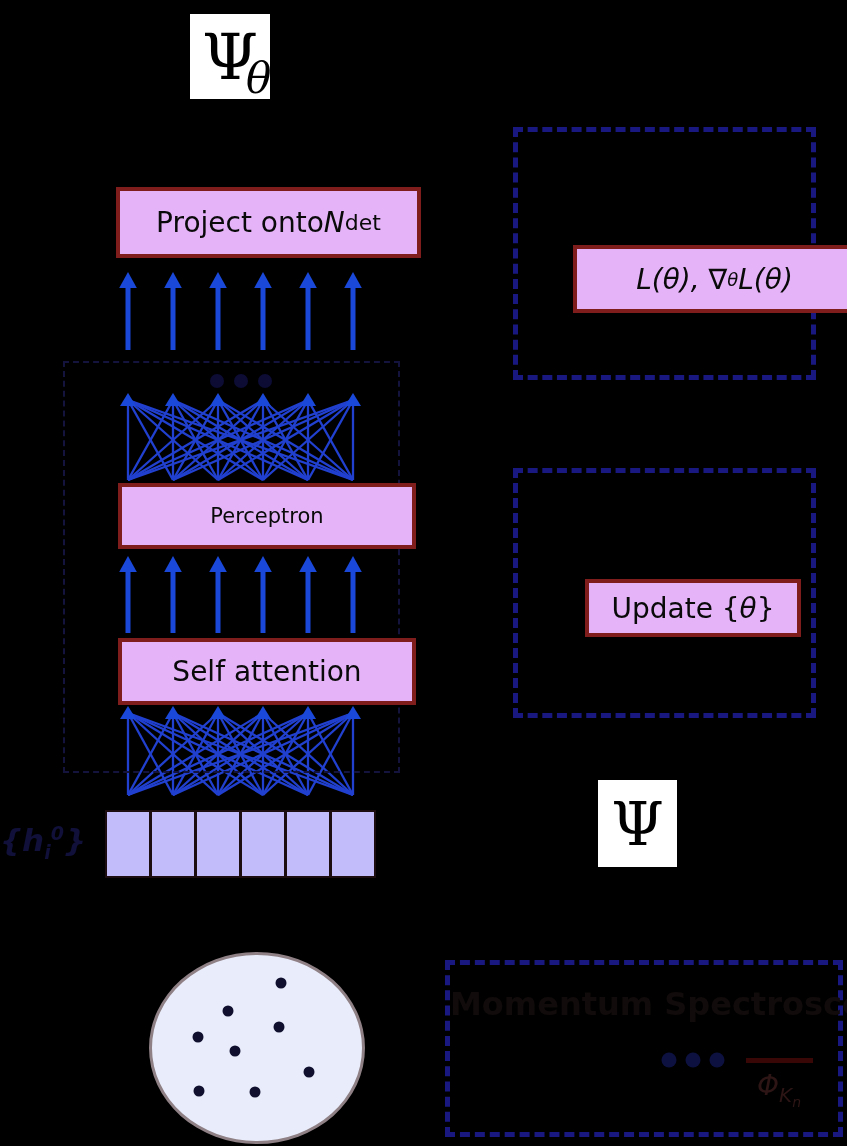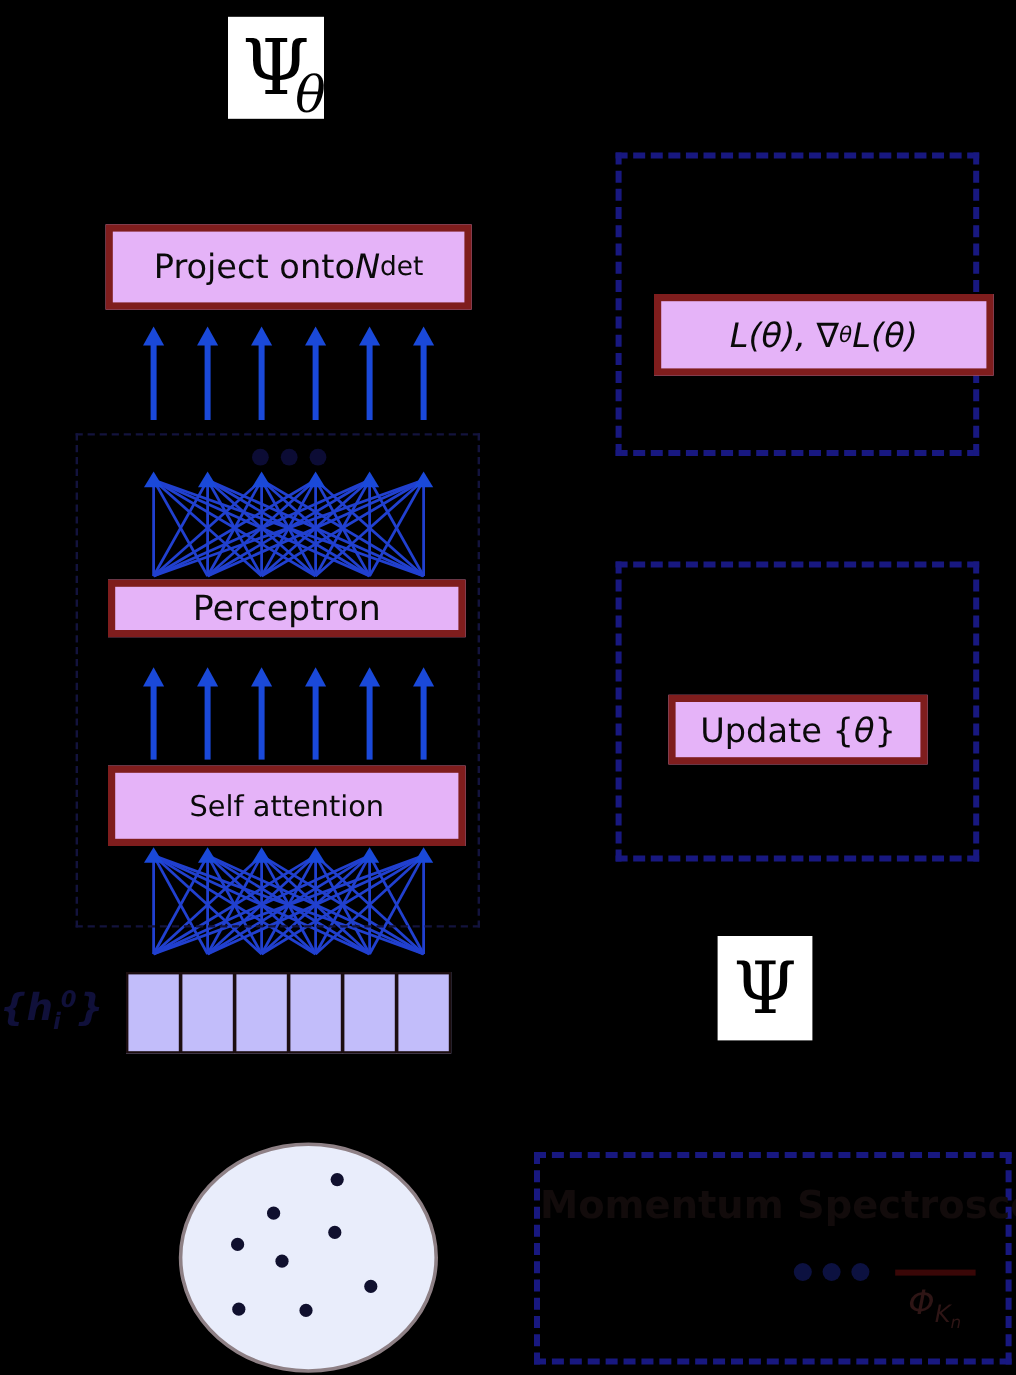--- a/index.html
+++ b/index.html
@@ -18,27 +18,28 @@
     font-family:"DejaVu Serif","Liberation Serif",serif;
   }
   .psi-theta { left:190px; top:14px; width:80px; height:85px; font-size:64px; }
   .psi-theta .sub-theta {
     position:absolute; left:56px; top:40px; font-size:42px; font-style:italic; color:#000;
   }
   .psi-plain { left:598px; top:780px; width:79px; height:87px; font-size:60px; }
 
   .pbox {
     position:absolute; background:var(--box-fill,#e5b3f8);
-    border:6px solid #7f1d1d; color:#0a0a0a;
+    border:4px solid #7f1d1d; color:#0a0a0a;
     display:flex; align-items:center; justify-content:center;
     white-space:nowrap;
+    margin-left:28px;
   }
   .project   { left:88px;  top:187px; width:305px; height:71px; font-size:28px; }
-  .perceptron{ left:90px;  top:483px; width:298px; height:48px; font-size:29px; }
-  .attention { left:90px;  top:638px; width:298px; height:67px; font-size:24px; }
+  .perceptron{ left:90px;  top:483px; width:298px; height:66px; font-size:21px; }
+  .attention { left:90px;  top:638px; width:298px; height:67px; font-size:28px; }
   .lossbox   { left:545px; top:245px; width:283px; height:68px; font-size:28px; font-style:italic; }
   .updatebox { left:557px; top:579px; width:216px; height:58px; font-size:28px;text-align:center; }
   .updatebox .theta-it { font-style:italic; }
   .mvar { font-style:italic; }
   .project sub { font-size:22px; font-style:normal; }
   .lossbox sub { font-size:18px; }
 
   .inner-dashed {
     position:absolute; left:63px; top:361px; width:337px; height:412px;
     border:2px dashed var(--faint-navy,#13133d);

